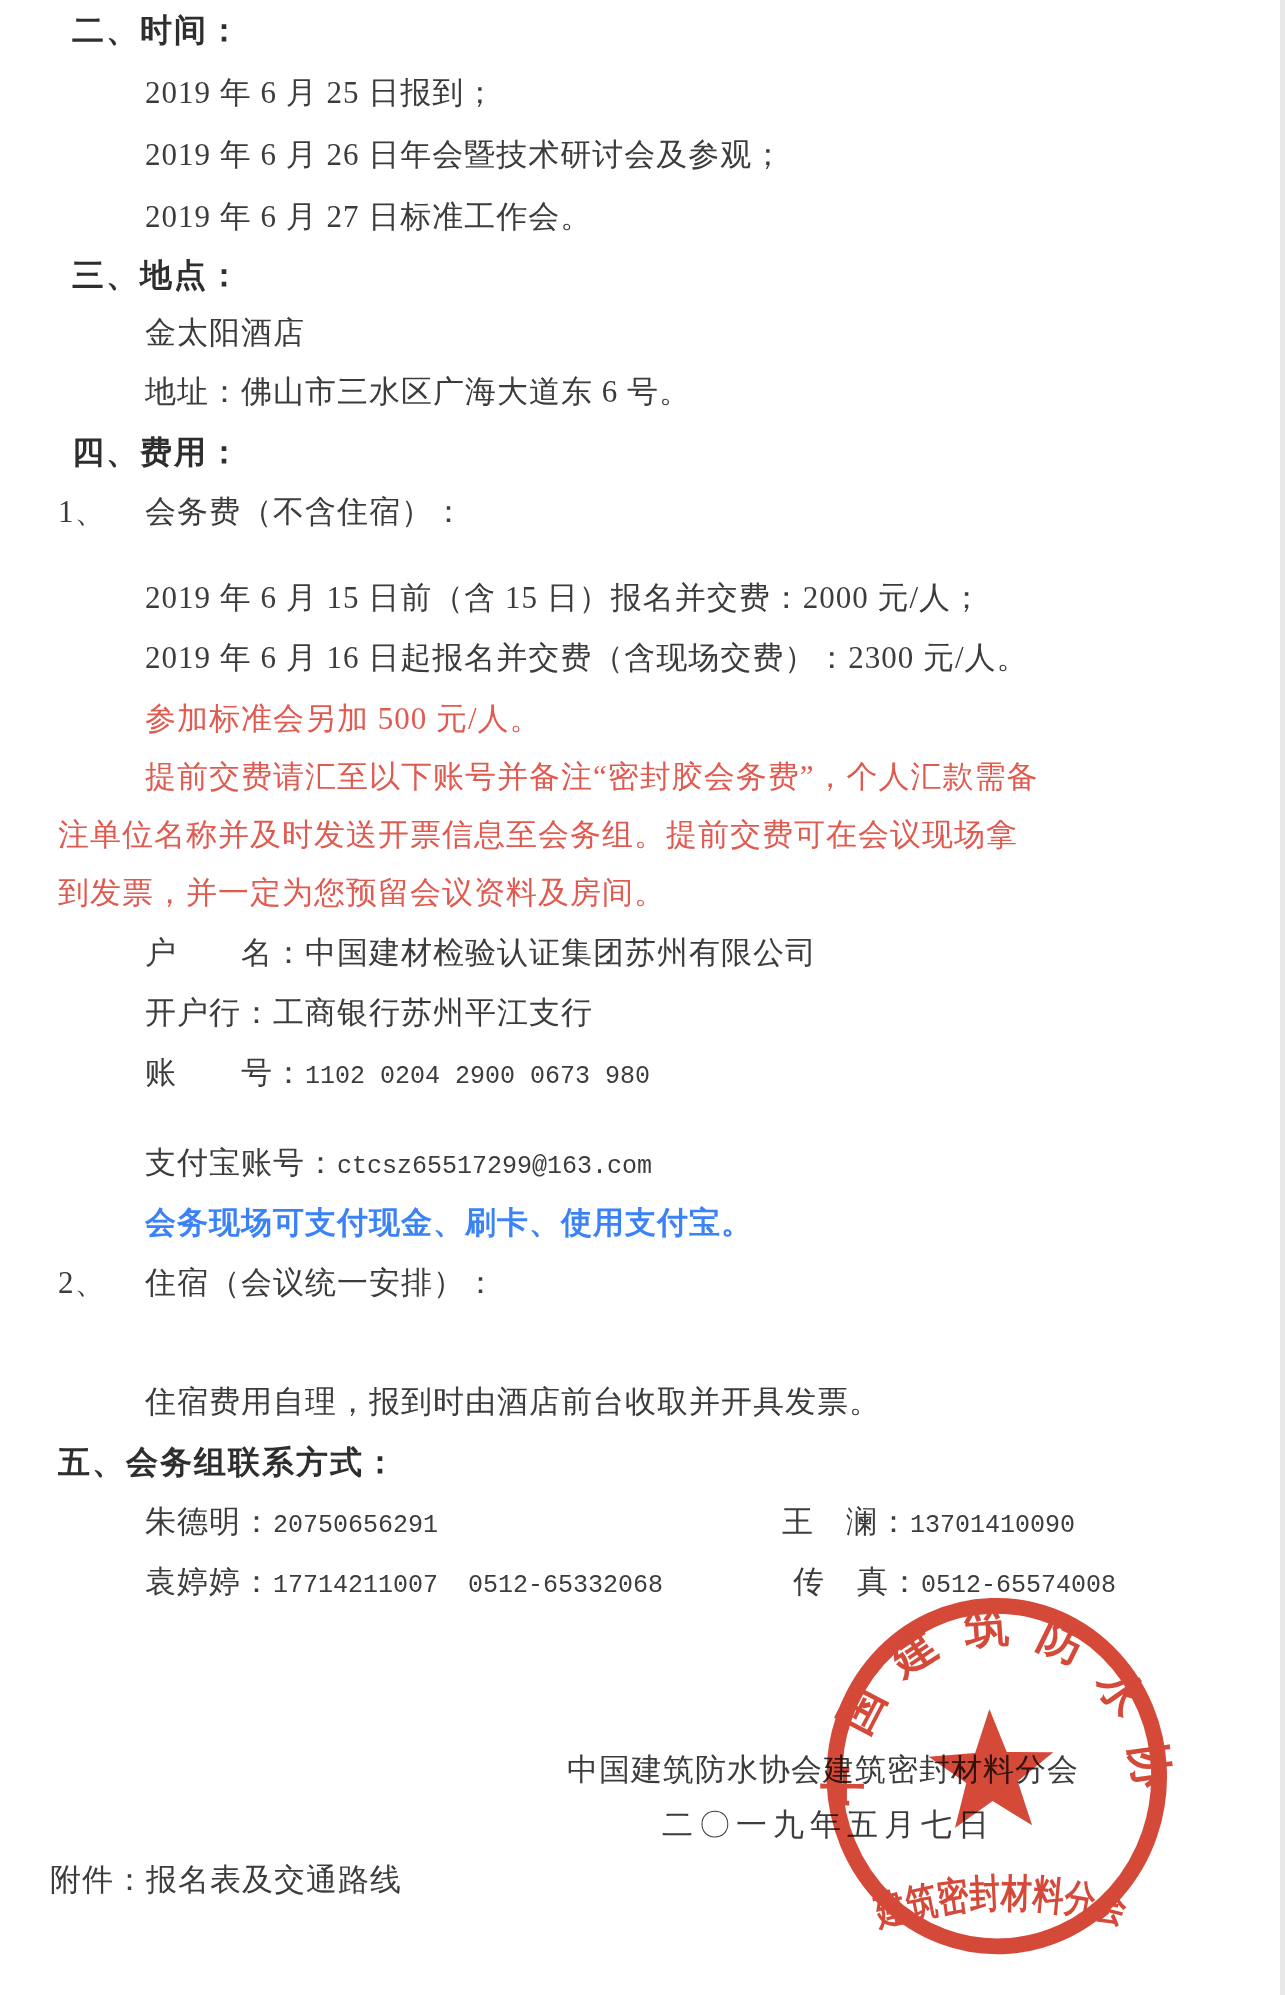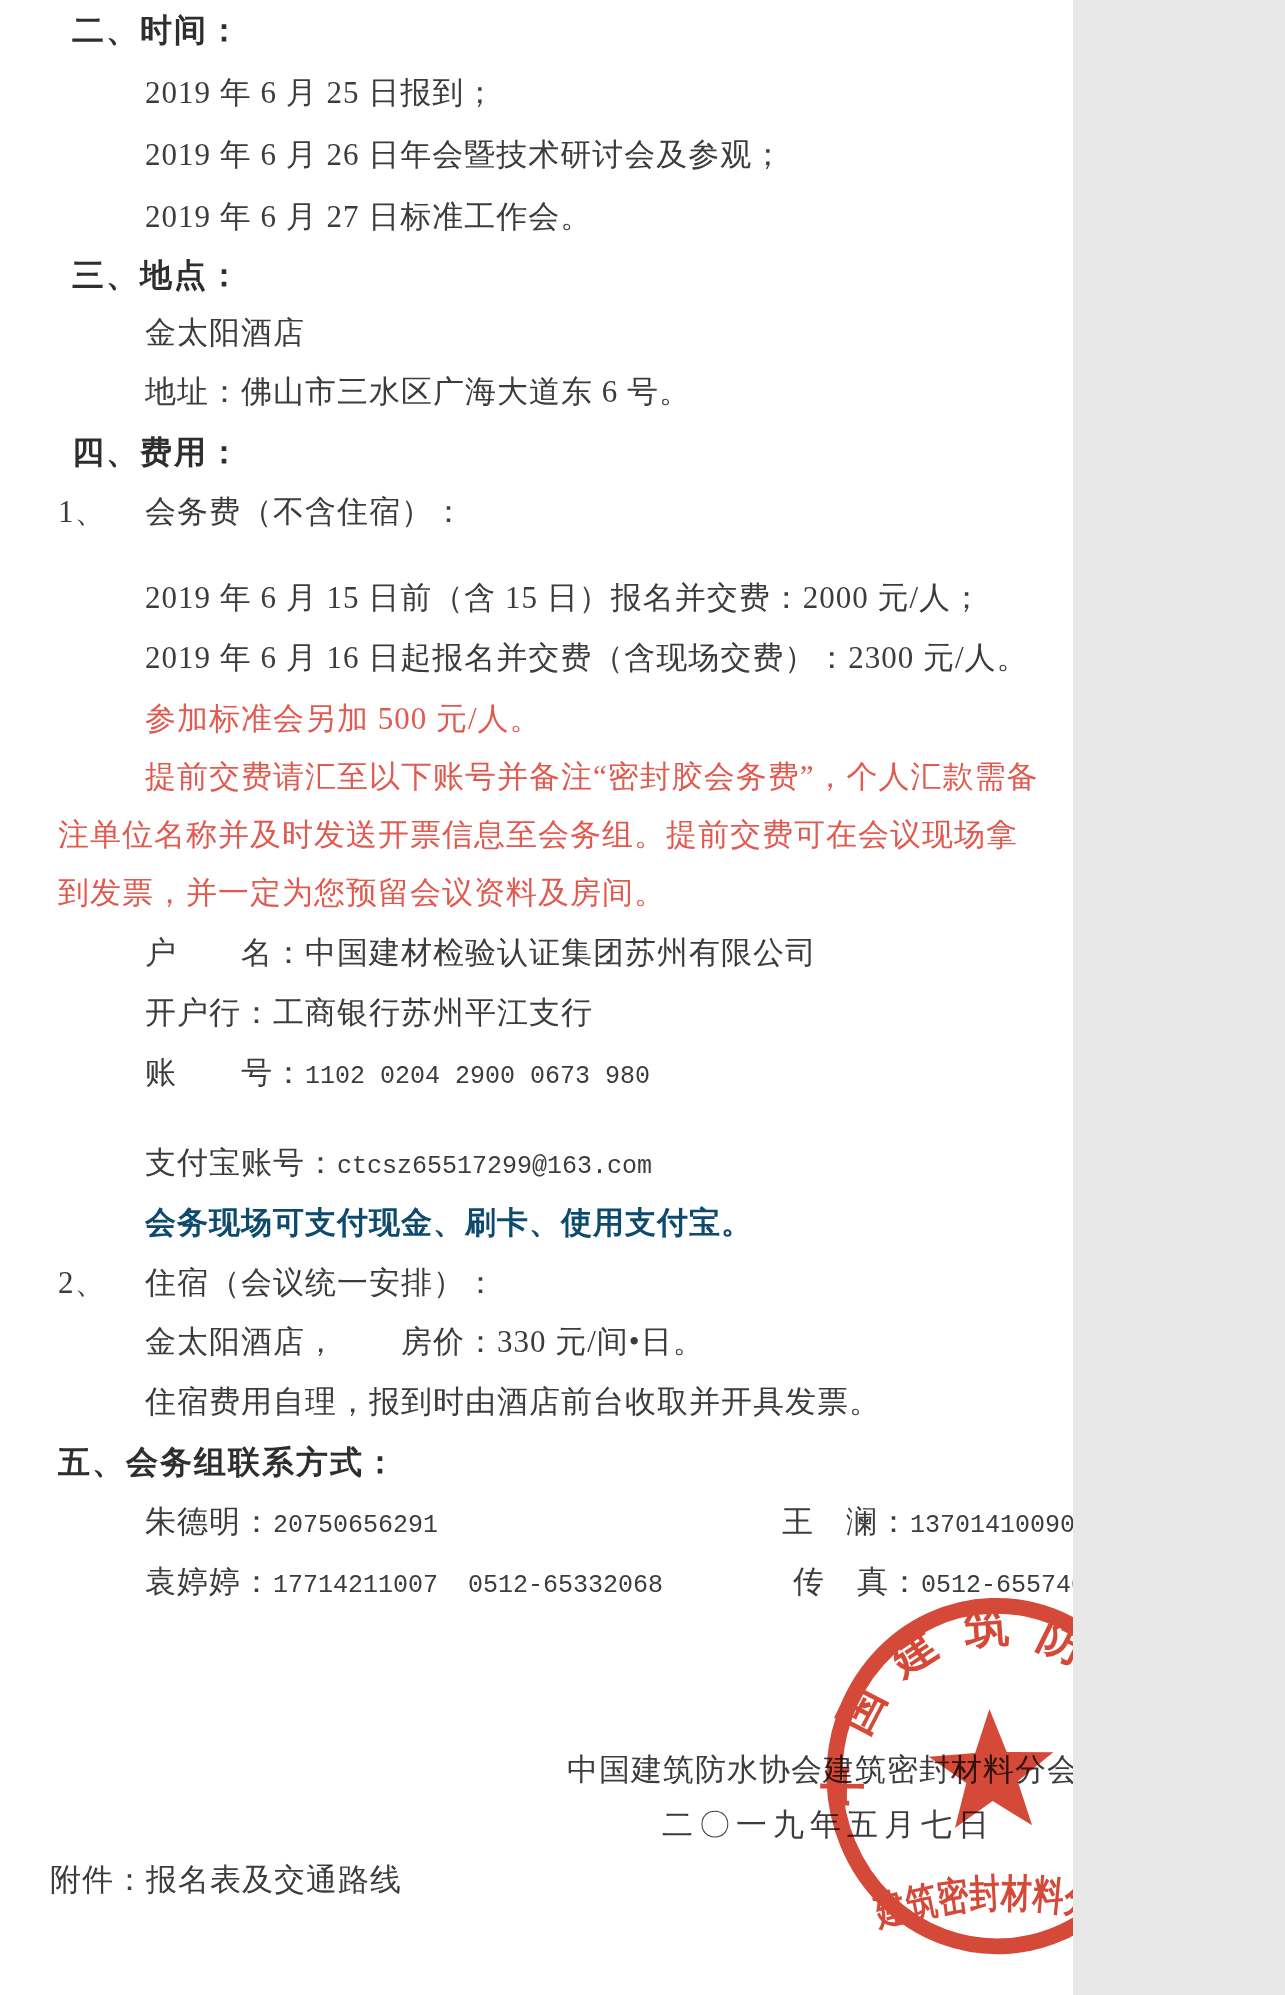--- a/index.html
+++ b/index.html
@@ -1,18 +1,18 @@
 <!DOCTYPE html>
 <html><head>
 <meta charset="utf-8">
 <style>
   html,body{margin:0;padding:0;background:#e8e8e8;}
   .page{
     position:relative;
-    width:1073px;height:1995px;
+    width:1280px;height:1995px;
     background:#ffffff;
     overflow:hidden;
     font-family:"Liberation Serif","DejaVu Serif",serif;
     color:#3c3c3c;
   }
   .line{
     position:absolute;
     font-size:31px;
     line-height:40px;
     white-space:pre;
@@ -24,21 +24,21 @@
     font-size:32px;
     letter-spacing:2px;
   }
   .red{
     color:#e05a50;
     font-weight:normal;
     letter-spacing:1px;
   }
   .boldblack{
     font-weight:bold;
-    color:#0c4a6e;
+    color:#3b82f6;
   }
   .mono{
     font-family:"Liberation Mono","DejaVu Sans Mono",monospace;
     font-size:25px;
     letter-spacing:0;
   }
   .stamp{
     position:absolute;
     left:818px;top:1586px;
     width:358px;height:396px;
@@ -80,21 +80,20 @@
 
   <div class="line" style="left:145px;top:1053px"><span>账　　号：</span><span class="mono">1102 0204 2900 0673 980</span></div>
 
   <div class="line" style="left:145px;top:1143px"><span>支付宝账号：</span><span class="mono">ctcsz65517299@163.com</span></div>
 
   <div class="line boldblack" style="left:145px;top:1203px">会务现场可支付现金、刷卡、使用支付宝。</div>
 
   <div class="line" style="left:58px;top:1263px">2、</div>
   <div class="line" style="left:145px;top:1263px">住宿（会议统一安排）：</div>
 
-  <div class="line" style="left:145px;top:1322px">金太阳酒店，　　房价：330 元/间•日。</div>
   <div class="line" style="left:145px;top:1382px">住宿费用自理，报到时由酒店前台收取并开具发票。</div>
 
   <div class="line heading" style="left:58px;top:1442px">五、会务组联系方式：</div>
 
   <div class="line" style="left:145px;top:1502px"><span>朱德明：</span><span class="mono">20750656291</span></div>
   <div class="line" style="left:782px;top:1502px"><span>王　澜：</span><span class="mono">13701410090</span></div>
 
   <div class="line" style="left:145px;top:1562px"><span>袁婷婷：</span><span class="mono">17714211007  0512-65332068</span></div>
   <div class="line" style="left:793px;top:1562px"><span>传　真：</span><span class="mono">0512-65574008</span></div>
 

